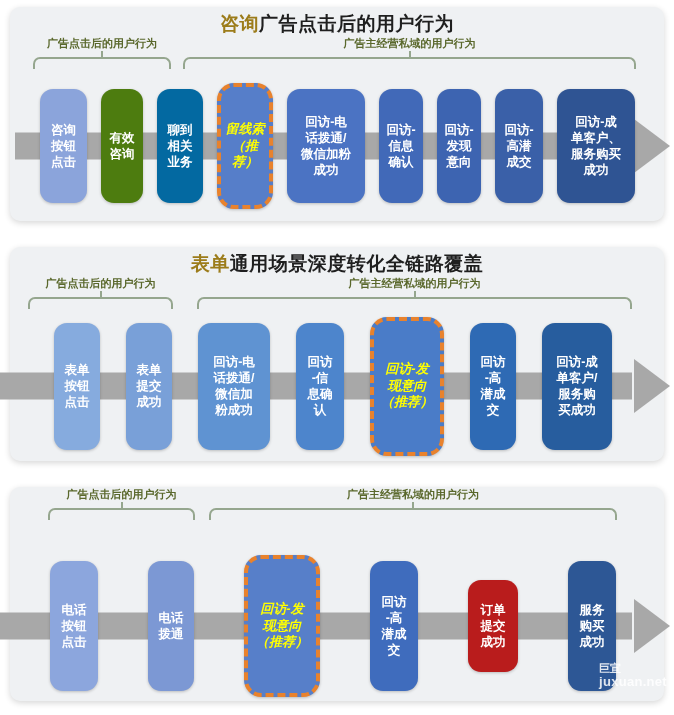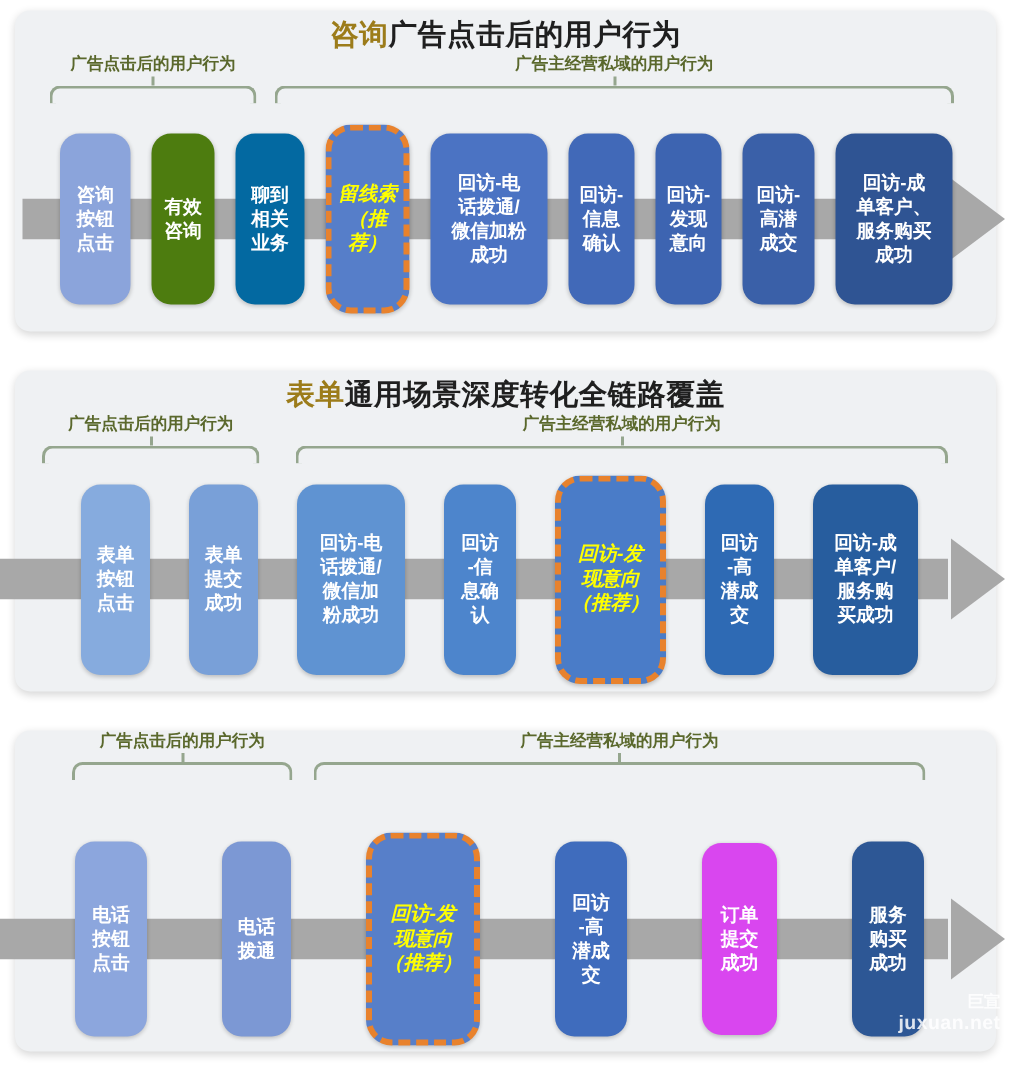--- a/index.html
+++ b/index.html
@@ -78,21 +78,21 @@
     color:#ffffff;font-weight:bold;
     font-size:12.5px;line-height:1.3;
   }
   .pill.recommended{
     border:4px dashed var(--orange);
     border-radius:17px;
   }
   .pill.recommended .pill-label{color:var(--yellow);font-size:13px;font-style:italic;}
   .watermark{
     position:absolute;right:7px;top:662px;
-    text-align:right;color:rgba(255,255,255,.85);line-height:1.15;
+    color:rgba(255,255,255,.85);line-height:1.15;
   }
   .wm-1{font-size:11px;font-weight:bold;}
   .wm-2{font-size:13px;font-weight:bold;letter-spacing:.3px;}
 </style>
 </head>
 <body>
 
 <div class="page">
   <div id="sections">
   <section class="card">
@@ -271,21 +271,21 @@
 （推荐）</span>
   </div>
 
   <div class="pill" style="width: 48px; height: 130px; background: rgb(63, 108, 189);">
     <span class="pill-label">回访
 -高
 潜成
 交</span>
   </div>
 
-  <div class="pill" style="width: 50px; height: 128px; background: #d946ef;">
+  <div class="pill" style="width: 50px; height: 92px; background: #b91c1c;">
     <span class="pill-label">订单
 提交
 成功</span>
   </div>
 
   <div class="pill" style="width: 48px; height: 130px; background: rgb(45, 87, 149);">
     <span class="pill-label">服务
 购买
 成功</span>
   </div>

